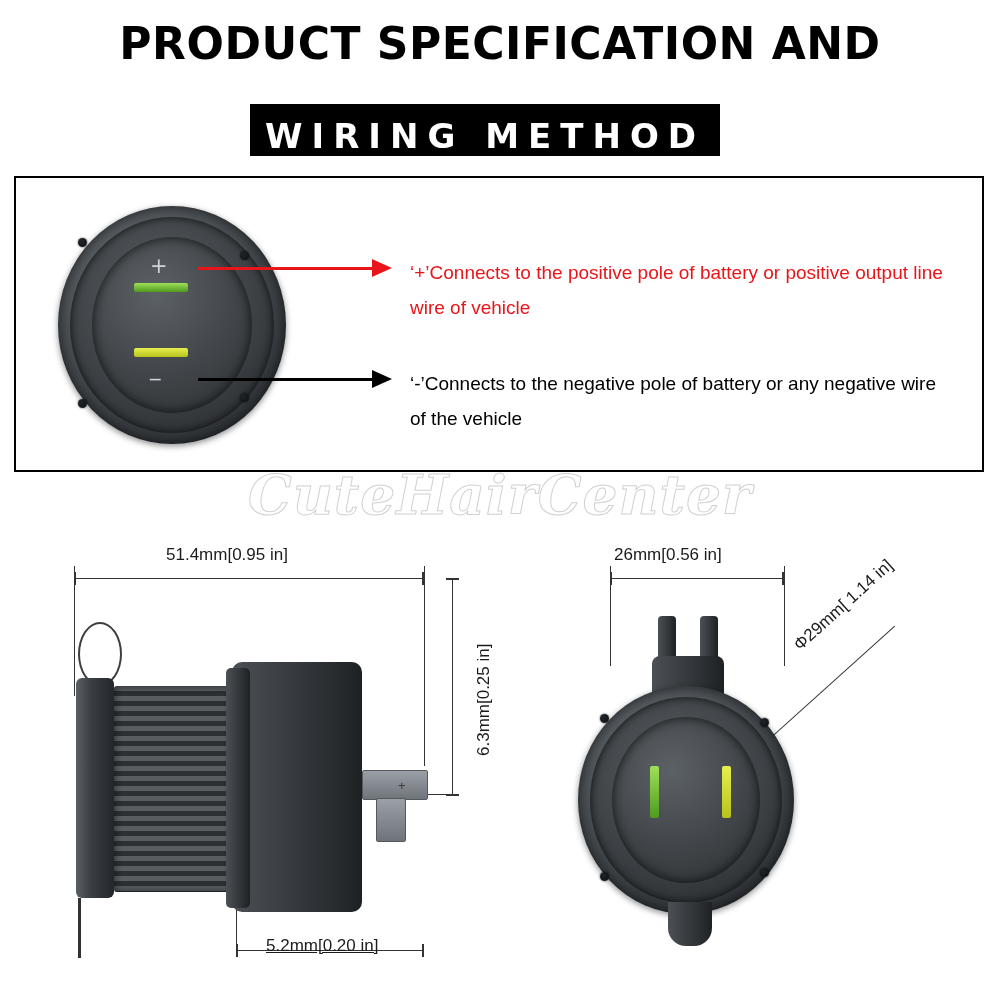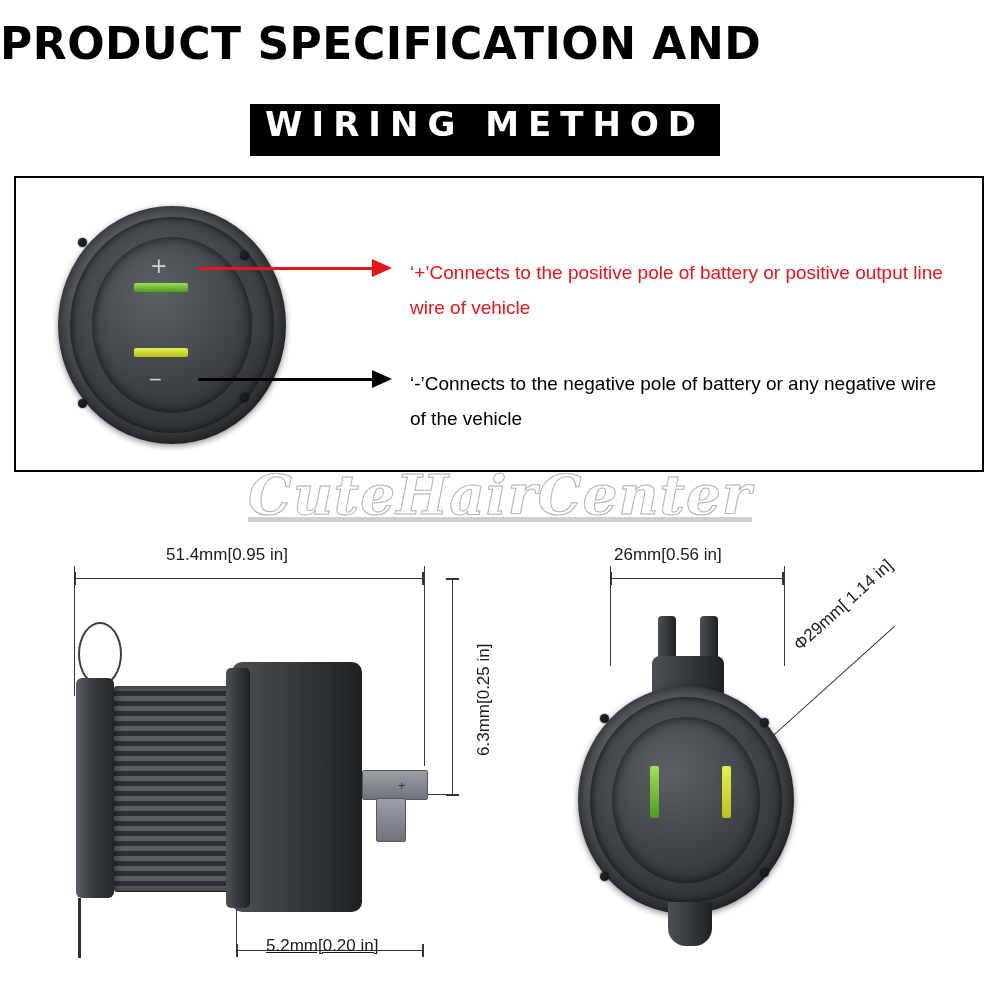--- a/index.html
+++ b/index.html
@@ -14,35 +14,36 @@
     overflow: hidden;
     position: relative;
   }
 
   
   #title-main {
     position: absolute;
     top: 18px;
     left: 0;
     width: 1000px;
+    text-align: center;
     font-size: 44px;
     font-weight: bold;
     letter-spacing: 0.5px;
     color: #000;
     font-family: "DejaVu Sans", sans-serif;
   }
   #title-sub-wrap {
     position: absolute;
     top: 104px;
     left: 250px;
     width: 470px;
     height: 52px;
     background: #000;
     display: flex;
-    align-items: flex-start;
+    align-items: flex-end;
     justify-content: center;
   }
   #title-sub {
     color: #fff;
     font-size: 34px;
     font-weight: bold;
     letter-spacing: 9px;
     font-family: "DejaVu Sans", sans-serif;
   }
 
@@ -142,21 +143,20 @@
     text-align: center;
     font-family: "DejaVu Serif", serif;
     font-style: italic;
     font-size: 55px;
     font-weight: bold;
     color: rgba(255,255,255,0.0);
     -webkit-text-stroke: 1px rgba(150,150,150,0.45);
     text-shadow: 1px 1px 0 rgba(255,255,255,0.9);
     letter-spacing: 1px;
     pointer-events: none;
-    text-decoration: underline;
   }
 
   
   .dim-label {
     position: absolute;
     font-size: 17px;
     color: #1b1b1b;
     font-family: "Liberation Sans", sans-serif;
     white-space: nowrap;
   }

